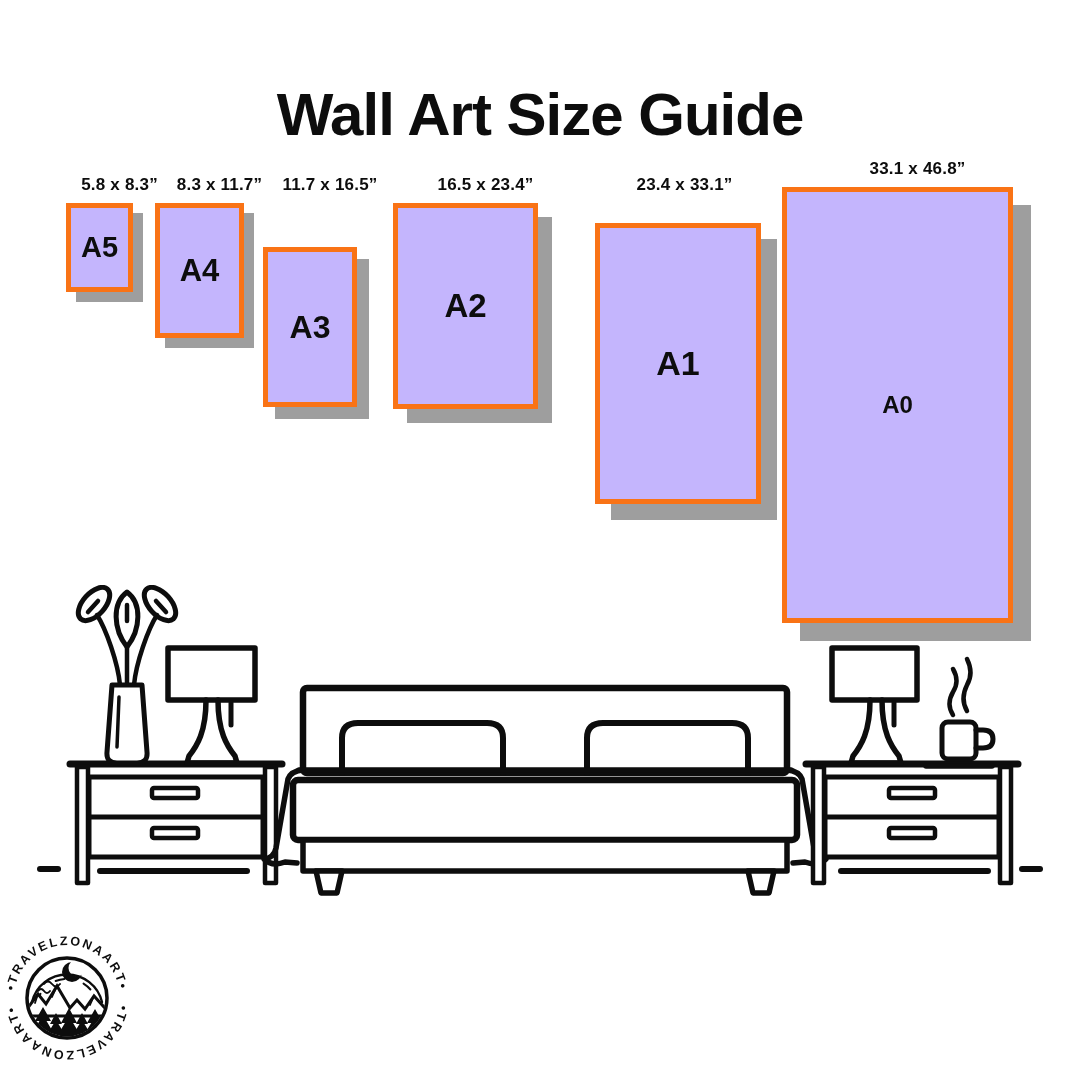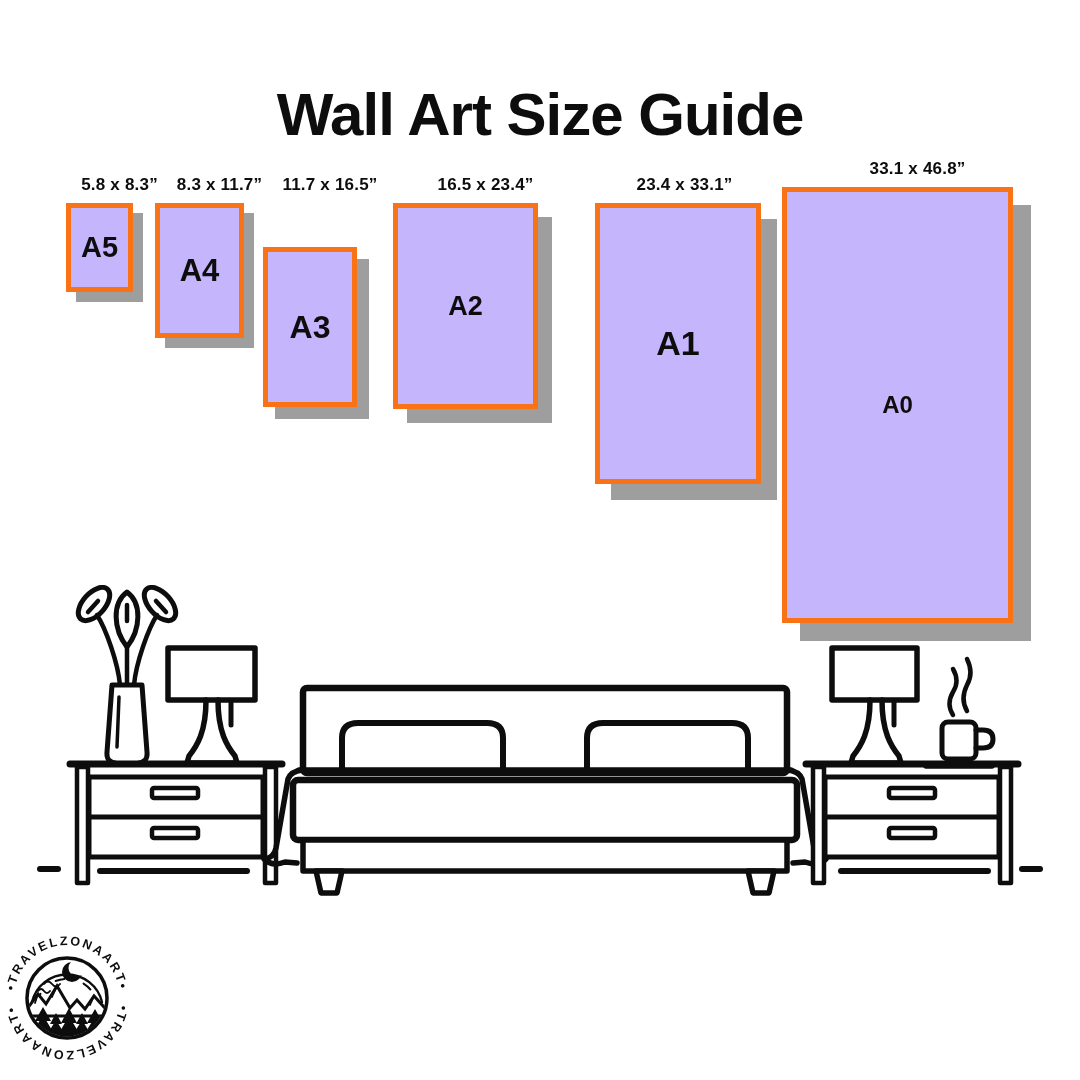--- a/index.html
+++ b/index.html
@@ -23,23 +23,23 @@
     border:5px solid #f97316;display:flex;align-items:center;justify-content:center;
     font-weight:700;color:#0d0d0d;
   }
   .f0{left:66px;top:203px;width:67px;height:89px;}
   .f0 .paper{font-size:29px;box-shadow:10px 10px 0 0 #9e9e9e;}
   .f1{left:155px;top:203px;width:89px;height:135px;}
   .f1 .paper{font-size:31px;box-shadow:10px 10px 0 0 #9e9e9e;}
   .f2{left:263px;top:203px;width:94px;height:160px;}
   .f2 .paper{font-size:32px;box-shadow:12px 12px 0 0 #9e9e9e;margin-top:44px;}
   .f3{left:393px;top:203px;width:145px;height:206px;}
-  .f3 .paper{font-size:27px;box-shadow:14px 14px 0 0 #9e9e9e;}
+  .f3 .paper{font-size:33px;box-shadow:14px 14px 0 0 #9e9e9e;}
   .f4{left:568px;top:203px;width:166px;height:281px;padding-left:27px;}
-  .f4 .paper{font-size:34px;box-shadow:16px 16px 0 0 #9e9e9e;}
+  .f4 .paper{font-size:34px;box-shadow:16px 16px 0 0 #9e9e9e;margin-top:20px;}
   .f5{left:782px;top:187px;width:231px;height:436px;}
   .f5 .paper{font-size:24px;box-shadow:18px 18px 0 0 #9e9e9e;}
   
   .scene{position:absolute;left:0;top:585px;width:1080px;height:320px;}
   .scene path,.scene rect,.scene line{vector-effect:none;}
   
   .logo{position:absolute;left:0px;top:928px;width:136px;height:136px;}
   .website{
     position:absolute;left:590px;top:1008px;width:470px;text-align:center;
     font-size:48px;font-weight:700;letter-spacing:-0.5px;color:#0d0d0d;

